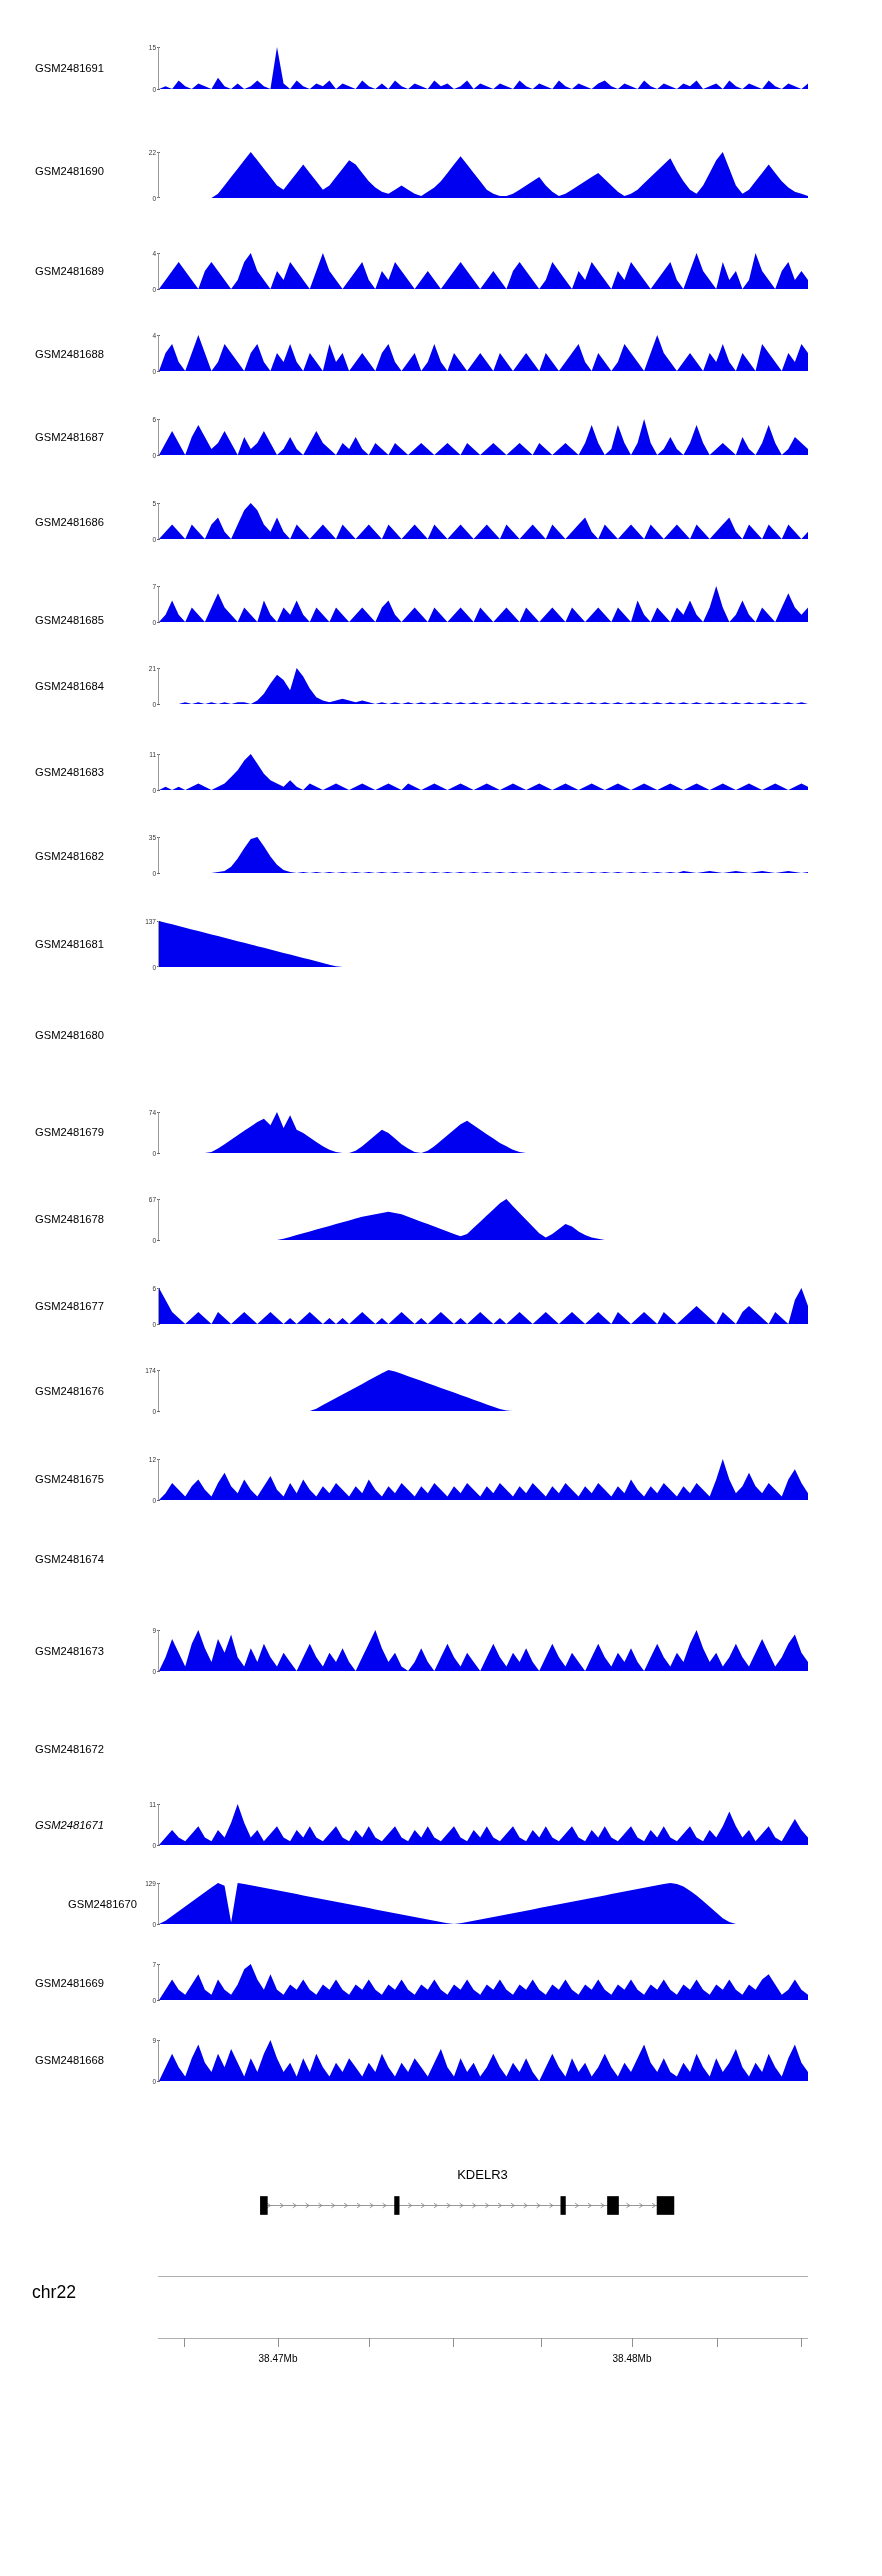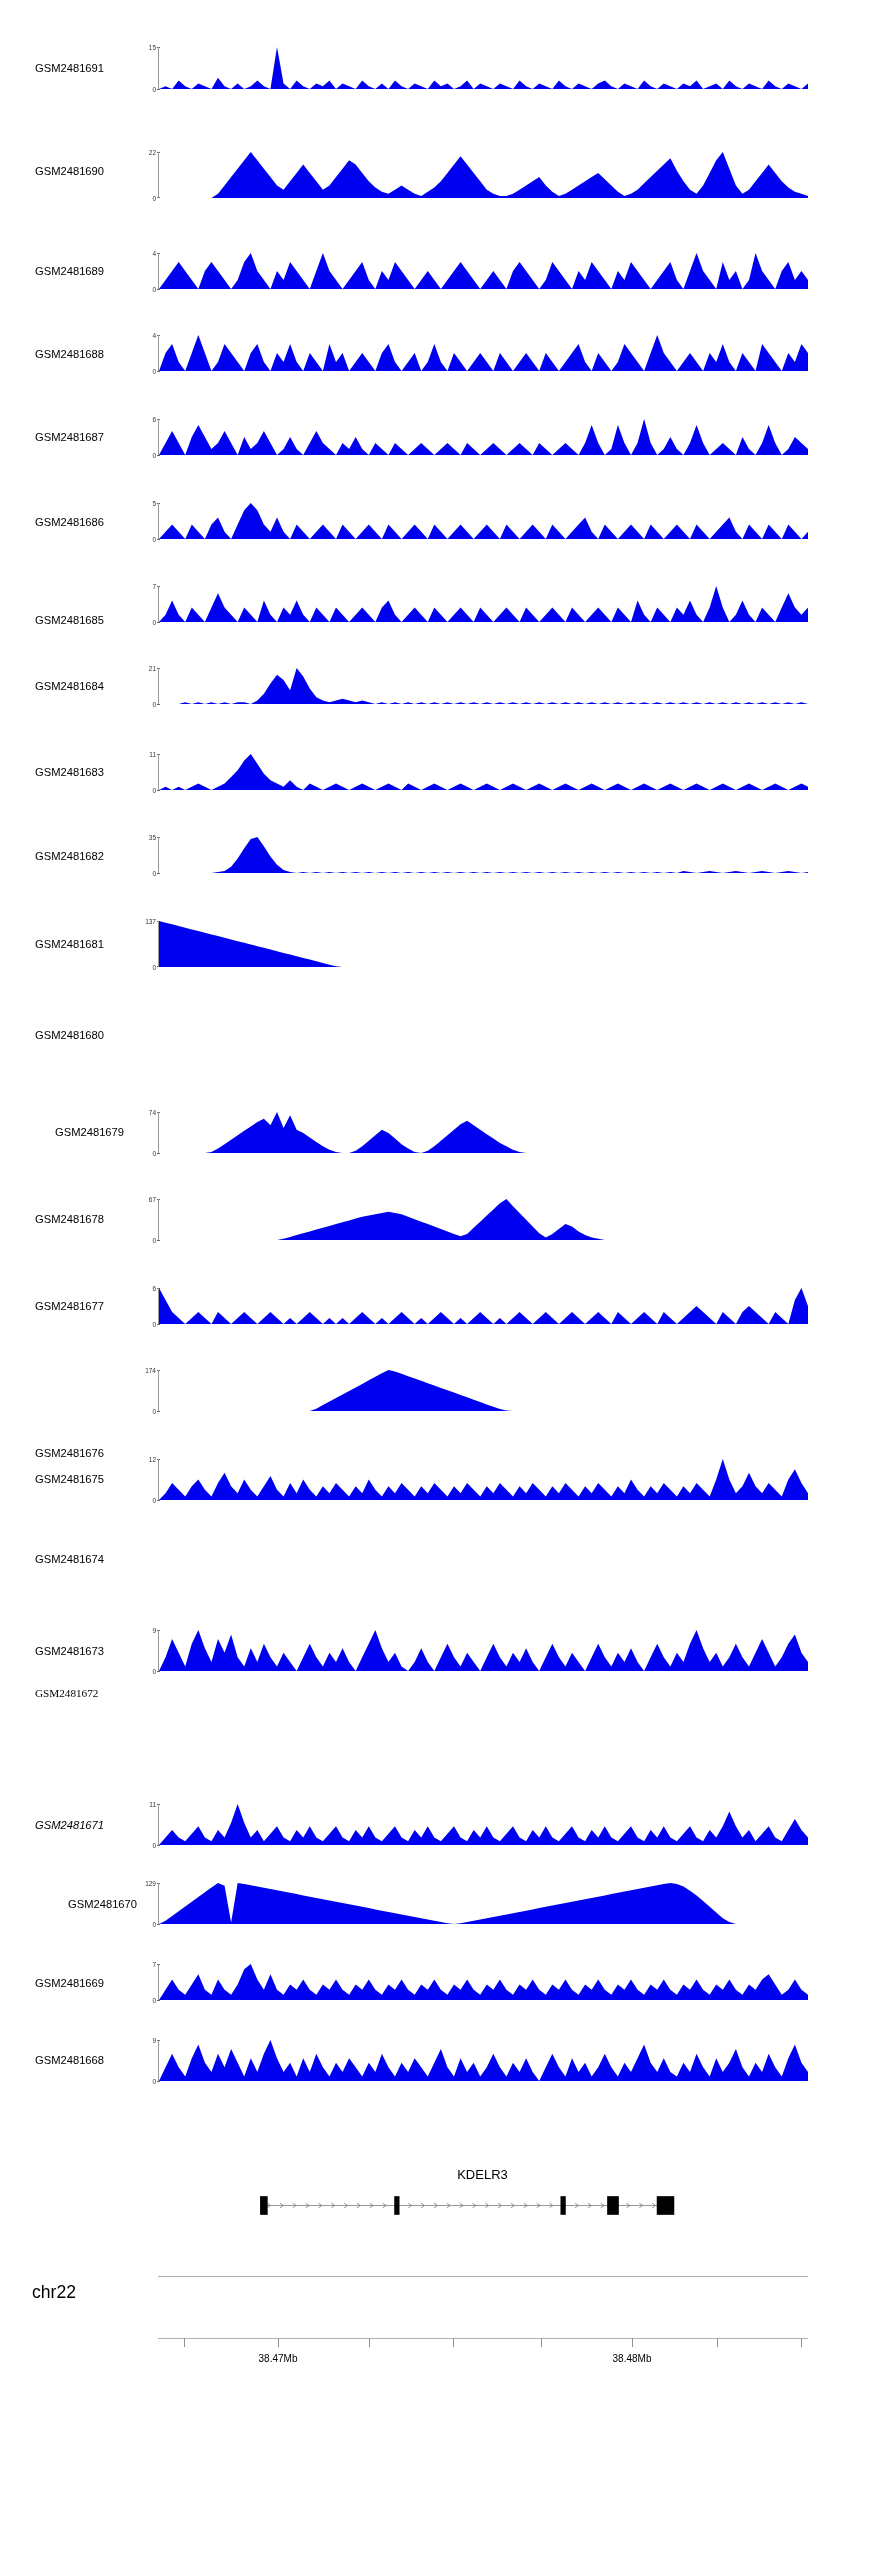--- a/index.html
+++ b/index.html
@@ -252,21 +252,21 @@
       <div class="tick-mark" style="top: 45px;"></div>
     </div>
     <div class="track-plot" style="top: 921px; height: 46px;">
       <svg viewBox="0 0 100 100" preserveAspectRatio="none">
         <path d="M 0,100 L 0.000,0.000 L 1.010,3.650 L 2.020,7.299 L 3.030,10.949 L 4.040,14.599 L 5.051,18.248 L 6.061,21.898 L 7.071,25.547 L 8.081,29.197 L 9.091,32.847 L 10.101,36.496 L 11.111,40.146 L 12.121,43.796 L 13.131,47.445 L 14.141,51.095 L 15.152,54.745 L 16.162,58.394 L 17.172,62.044 L 18.182,65.693 L 19.192,69.343 L 20.202,72.993 L 21.212,76.642 L 22.222,80.292 L 23.232,83.942 L 24.242,87.591 L 25.253,91.241 L 26.263,94.891 L 27.273,98.540 L 28.283,100.000 L 29.293,100.000 L 30.303,100.000 L 31.313,100.000 L 32.323,100.000 L 33.333,100.000 L 34.343,100.000 L 35.354,100.000 L 36.364,100.000 L 37.374,100.000 L 38.384,100.000 L 39.394,100.000 L 40.404,100.000 L 41.414,100.000 L 42.424,100.000 L 43.434,100.000 L 44.444,100.000 L 45.455,100.000 L 46.465,100.000 L 47.475,100.000 L 48.485,100.000 L 49.495,100.000 L 50.505,100.000 L 51.515,100.000 L 52.525,100.000 L 53.535,100.000 L 54.545,100.000 L 55.556,100.000 L 56.566,100.000 L 57.576,100.000 L 58.586,100.000 L 59.596,100.000 L 60.606,100.000 L 61.616,100.000 L 62.626,100.000 L 63.636,100.000 L 64.646,100.000 L 65.657,100.000 L 66.667,100.000 L 67.677,100.000 L 68.687,100.000 L 69.697,100.000 L 70.707,100.000 L 71.717,100.000 L 72.727,100.000 L 73.737,100.000 L 74.747,100.000 L 75.758,100.000 L 76.768,100.000 L 77.778,100.000 L 78.788,100.000 L 79.798,100.000 L 80.808,100.000 L 81.818,100.000 L 82.828,100.000 L 83.838,100.000 L 84.848,100.000 L 85.859,100.000 L 86.869,100.000 L 87.879,100.000 L 88.889,100.000 L 89.899,100.000 L 90.909,100.000 L 91.919,100.000 L 92.929,100.000 L 93.939,100.000 L 94.949,100.000 L 95.960,100.000 L 96.970,100.000 L 97.980,100.000 L 98.990,100.000 L 100.000,100.000 L 100,100 Z" fill="#0000f0"></path>
       </svg>
     </div>
     <div class="track"></div>
     <div class="track-label" style="top: 1029px;">GSM2481680</div>
     <div class="track"></div>
-    <div class="track-label" style="top: 1126px; margin-left: 20px;">GSM2481679</div>
+    <div class="track-label" style="top: 1126px;">GSM2481679</div>
     <div class="axis-holder" style="top: 1112px; height: 41px;">
       <div class="axis-max" style="top: -3.5px;">74</div>
       <div class="axis-min" style="bottom: -3.5px;">0</div>
       <div class="tick-mark" style="top: 0px;"></div>
       <div class="tick-mark" style="top: 41px;"></div>
     </div>
     <div class="track-plot" style="top: 1112px; height: 41px;">
       <svg viewBox="0 0 100 100" preserveAspectRatio="none">
         <path d="M 0,100 L 0.000,100.000 L 1.010,100.000 L 2.020,100.000 L 3.030,100.000 L 4.040,100.000 L 5.051,100.000 L 6.061,100.000 L 7.071,100.000 L 8.081,97.297 L 9.091,89.189 L 10.101,78.378 L 11.111,67.568 L 12.121,56.757 L 13.131,45.946 L 14.141,35.135 L 15.152,24.324 L 16.162,16.216 L 17.172,32.432 L 18.182,0.000 L 19.192,39.189 L 20.202,8.108 L 21.212,43.243 L 22.222,51.351 L 23.232,62.162 L 24.242,72.973 L 25.253,83.784 L 26.263,91.892 L 27.273,97.297 L 28.283,100.000 L 29.293,100.000 L 30.303,94.595 L 31.313,83.784 L 32.323,70.270 L 33.333,56.757 L 34.343,43.243 L 35.354,51.351 L 36.364,64.865 L 37.374,78.378 L 38.384,89.189 L 39.394,97.297 L 40.404,100.000 L 41.414,94.595 L 42.424,83.784 L 43.434,70.270 L 44.444,56.757 L 45.455,43.243 L 46.465,29.730 L 47.475,21.622 L 48.485,32.432 L 49.495,43.243 L 50.505,54.054 L 51.515,64.865 L 52.525,75.676 L 53.535,83.784 L 54.545,91.892 L 55.556,97.297 L 56.566,100.000 L 57.576,100.000 L 58.586,100.000 L 59.596,100.000 L 60.606,100.000 L 61.616,100.000 L 62.626,100.000 L 63.636,100.000 L 64.646,100.000 L 65.657,100.000 L 66.667,100.000 L 67.677,100.000 L 68.687,100.000 L 69.697,100.000 L 70.707,100.000 L 71.717,100.000 L 72.727,100.000 L 73.737,100.000 L 74.747,100.000 L 75.758,100.000 L 76.768,100.000 L 77.778,100.000 L 78.788,100.000 L 79.798,100.000 L 80.808,100.000 L 81.818,100.000 L 82.828,100.000 L 83.838,100.000 L 84.848,100.000 L 85.859,100.000 L 86.869,100.000 L 87.879,100.000 L 88.889,100.000 L 89.899,100.000 L 90.909,100.000 L 91.919,100.000 L 92.929,100.000 L 93.939,100.000 L 94.949,100.000 L 95.960,100.000 L 96.970,100.000 L 97.980,100.000 L 98.990,100.000 L 100.000,100.000 L 100,100 Z" fill="#0000f0"></path>
       </svg>
@@ -291,21 +291,21 @@
       <div class="axis-min" style="bottom: -3.5px;">0</div>
       <div class="tick-mark" style="top: 0px;"></div>
       <div class="tick-mark" style="top: 36px;"></div>
     </div>
     <div class="track-plot" style="top: 1288px; height: 36px;">
       <svg viewBox="0 0 100 100" preserveAspectRatio="none">
         <path d="M 0,100 L 0.000,0.000 L 1.010,33.333 L 2.020,66.667 L 3.030,83.333 L 4.040,100.000 L 5.051,83.333 L 6.061,66.667 L 7.071,83.333 L 8.081,100.000 L 9.091,66.667 L 10.101,83.333 L 11.111,100.000 L 12.121,83.333 L 13.131,66.667 L 14.141,83.333 L 15.152,100.000 L 16.162,83.333 L 17.172,66.667 L 18.182,83.333 L 19.192,100.000 L 20.202,83.333 L 21.212,100.000 L 22.222,83.333 L 23.232,66.667 L 24.242,83.333 L 25.253,100.000 L 26.263,83.333 L 27.273,100.000 L 28.283,83.333 L 29.293,100.000 L 30.303,83.333 L 31.313,66.667 L 32.323,83.333 L 33.333,100.000 L 34.343,83.333 L 35.354,100.000 L 36.364,83.333 L 37.374,66.667 L 38.384,83.333 L 39.394,100.000 L 40.404,83.333 L 41.414,100.000 L 42.424,83.333 L 43.434,66.667 L 44.444,83.333 L 45.455,100.000 L 46.465,83.333 L 47.475,100.000 L 48.485,83.333 L 49.495,66.667 L 50.505,83.333 L 51.515,100.000 L 52.525,83.333 L 53.535,100.000 L 54.545,83.333 L 55.556,66.667 L 56.566,83.333 L 57.576,100.000 L 58.586,83.333 L 59.596,66.667 L 60.606,83.333 L 61.616,100.000 L 62.626,83.333 L 63.636,66.667 L 64.646,83.333 L 65.657,100.000 L 66.667,83.333 L 67.677,66.667 L 68.687,83.333 L 69.697,100.000 L 70.707,66.667 L 71.717,83.333 L 72.727,100.000 L 73.737,83.333 L 74.747,66.667 L 75.758,83.333 L 76.768,100.000 L 77.778,66.667 L 78.788,83.333 L 79.798,100.000 L 80.808,83.333 L 81.818,66.667 L 82.828,50.000 L 83.838,66.667 L 84.848,83.333 L 85.859,100.000 L 86.869,66.667 L 87.879,83.333 L 88.889,100.000 L 89.899,66.667 L 90.909,50.000 L 91.919,66.667 L 92.929,83.333 L 93.939,100.000 L 94.949,66.667 L 95.960,83.333 L 96.970,100.000 L 97.980,33.333 L 98.990,0.000 L 100.000,50.000 L 100,100 Z" fill="#0000f0"></path>
       </svg>
     </div>
     <div class="track"></div>
-    <div class="track-label" style="top: 1447px;">GSM2481676</div>
+    <div class="track-label" style="top: 1385px;">GSM2481676</div>
     <div class="axis-holder" style="top: 1370px; height: 41px;">
       <div class="axis-max" style="top: -3.5px;">174</div>
       <div class="axis-min" style="bottom: -3.5px;">0</div>
       <div class="tick-mark" style="top: 0px;"></div>
       <div class="tick-mark" style="top: 41px;"></div>
     </div>
     <div class="track-plot" style="top: 1370px; height: 41px;">
       <svg viewBox="0 0 100 100" preserveAspectRatio="none">
         <path d="M 0,100 L 0.000,100.000 L 1.010,100.000 L 2.020,100.000 L 3.030,100.000 L 4.040,100.000 L 5.051,100.000 L 6.061,100.000 L 7.071,100.000 L 8.081,100.000 L 9.091,100.000 L 10.101,100.000 L 11.111,100.000 L 12.121,100.000 L 13.131,100.000 L 14.141,100.000 L 15.152,100.000 L 16.162,100.000 L 17.172,100.000 L 18.182,100.000 L 19.192,100.000 L 20.202,100.000 L 21.212,100.000 L 22.222,100.000 L 23.232,100.000 L 24.242,94.253 L 25.253,85.632 L 26.263,77.011 L 27.273,68.391 L 28.283,59.770 L 29.293,51.149 L 30.303,42.529 L 31.313,33.908 L 32.323,25.287 L 33.333,16.667 L 34.343,8.046 L 35.354,0.000 L 36.364,3.448 L 37.374,9.195 L 38.384,14.943 L 39.394,20.690 L 40.404,26.437 L 41.414,32.184 L 42.424,37.931 L 43.434,43.678 L 44.444,49.425 L 45.455,55.172 L 46.465,60.920 L 47.475,66.667 L 48.485,72.414 L 49.495,78.161 L 50.505,83.908 L 51.515,89.655 L 52.525,95.402 L 53.535,98.851 L 54.545,100.000 L 55.556,100.000 L 56.566,100.000 L 57.576,100.000 L 58.586,100.000 L 59.596,100.000 L 60.606,100.000 L 61.616,100.000 L 62.626,100.000 L 63.636,100.000 L 64.646,100.000 L 65.657,100.000 L 66.667,100.000 L 67.677,100.000 L 68.687,100.000 L 69.697,100.000 L 70.707,100.000 L 71.717,100.000 L 72.727,100.000 L 73.737,100.000 L 74.747,100.000 L 75.758,100.000 L 76.768,100.000 L 77.778,100.000 L 78.788,100.000 L 79.798,100.000 L 80.808,100.000 L 81.818,100.000 L 82.828,100.000 L 83.838,100.000 L 84.848,100.000 L 85.859,100.000 L 86.869,100.000 L 87.879,100.000 L 88.889,100.000 L 89.899,100.000 L 90.909,100.000 L 91.919,100.000 L 92.929,100.000 L 93.939,100.000 L 94.949,100.000 L 95.960,100.000 L 96.970,100.000 L 97.980,100.000 L 98.990,100.000 L 100.000,100.000 L 100,100 Z" fill="#0000f0"></path>
       </svg>
@@ -332,21 +332,21 @@
       <div class="axis-min" style="bottom: -3.5px;">0</div>
       <div class="tick-mark" style="top: 0px;"></div>
       <div class="tick-mark" style="top: 41px;"></div>
     </div>
     <div class="track-plot" style="top: 1630px; height: 41px;">
       <svg viewBox="0 0 100 100" preserveAspectRatio="none">
         <path d="M 0,100 L 0.000,100.000 L 1.010,66.667 L 2.020,22.222 L 3.030,55.556 L 4.040,88.889 L 5.051,33.333 L 6.061,0.000 L 7.071,44.444 L 8.081,77.778 L 9.091,22.222 L 10.101,55.556 L 11.111,11.111 L 12.121,66.667 L 13.131,88.889 L 14.141,44.444 L 15.152,77.778 L 16.162,33.333 L 17.172,66.667 L 18.182,88.889 L 19.192,55.556 L 20.202,77.778 L 21.212,100.000 L 22.222,66.667 L 23.232,33.333 L 24.242,66.667 L 25.253,88.889 L 26.263,55.556 L 27.273,77.778 L 28.283,44.444 L 29.293,77.778 L 30.303,100.000 L 31.313,66.667 L 32.323,33.333 L 33.333,0.000 L 34.343,44.444 L 35.354,77.778 L 36.364,55.556 L 37.374,88.889 L 38.384,100.000 L 39.394,77.778 L 40.404,44.444 L 41.414,77.778 L 42.424,100.000 L 43.434,66.667 L 44.444,33.333 L 45.455,66.667 L 46.465,88.889 L 47.475,55.556 L 48.485,77.778 L 49.495,100.000 L 50.505,66.667 L 51.515,33.333 L 52.525,66.667 L 53.535,88.889 L 54.545,55.556 L 55.556,77.778 L 56.566,44.444 L 57.576,77.778 L 58.586,100.000 L 59.596,66.667 L 60.606,33.333 L 61.616,66.667 L 62.626,88.889 L 63.636,55.556 L 64.646,77.778 L 65.657,100.000 L 66.667,66.667 L 67.677,33.333 L 68.687,66.667 L 69.697,88.889 L 70.707,55.556 L 71.717,77.778 L 72.727,44.444 L 73.737,77.778 L 74.747,100.000 L 75.758,66.667 L 76.768,33.333 L 77.778,66.667 L 78.788,88.889 L 79.798,55.556 L 80.808,77.778 L 81.818,33.333 L 82.828,0.000 L 83.838,44.444 L 84.848,77.778 L 85.859,55.556 L 86.869,88.889 L 87.879,66.667 L 88.889,33.333 L 89.899,66.667 L 90.909,88.889 L 91.919,55.556 L 92.929,22.222 L 93.939,55.556 L 94.949,88.889 L 95.960,66.667 L 96.970,33.333 L 97.980,11.111 L 98.990,55.556 L 100.000,77.778 L 100,100 Z" fill="#0000f0"></path>
       </svg>
     </div>
     <div class="track"></div>
-    <div class="track-label" style="top: 1687px; font-family: Liberation Serif, serif;">GSM2481672</div>
+    <div class="track-label" style="top: 1743px;">GSM2481672</div>
     <div class="track"></div>
     <div class="track-label" style="top: 1819px; font-style: italic;">GSM2481671</div>
     <div class="axis-holder" style="top: 1804px; height: 41px;">
       <div class="axis-max" style="top: -3.5px;">11</div>
       <div class="axis-min" style="bottom: -3.5px;">0</div>
       <div class="tick-mark" style="top: 0px;"></div>
       <div class="tick-mark" style="top: 41px;"></div>
     </div>
     <div class="track-plot" style="top: 1804px; height: 41px;">
       <svg viewBox="0 0 100 100" preserveAspectRatio="none">

